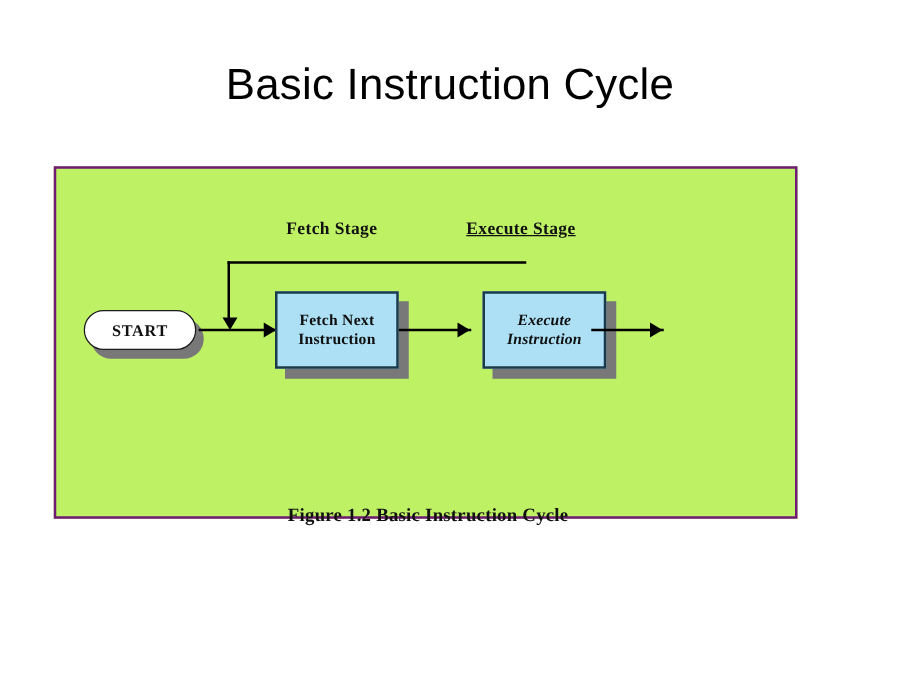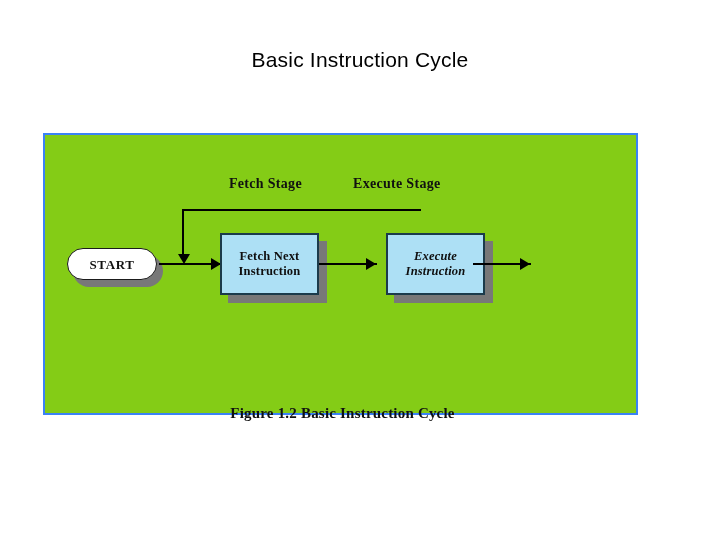--- a/index.html
+++ b/index.html
@@ -17,36 +17,36 @@
   }
 
   
   #slide-title {
     position: absolute;
     left: 0;
     top: 48px;
     width: 720px;
     text-align: center;
     font-family: "Liberation Sans", sans-serif;
-    font-size: 21px;
+    font-size: 35px;
     font-weight: 400;
     color: #000000;
     letter-spacing: 0.2px;
     white-space: nowrap;
   }
 
   
   #figure-frame {
     position: absolute;
     left: 43px;
     top: 133px;
     width: 595px;
     height: 282px;
-    border: 2px solid #3b82f6;
-    background: #84cc16;
+    border: 2px solid #701a75;
+    background: #bef264;
     box-sizing: border-box;
   }
 
   .fig-layer {
     position: absolute;
     left: 0;
     top: 0;
     width: 595px;
     height: 282px;
   }
@@ -55,21 +55,21 @@
   .stage-label {
     position: absolute;
     font-family: "Liberation Serif", serif;
     font-weight: bold;
     font-size: 14px;
     color: #111111;
     white-space: nowrap;
     letter-spacing: 0.3px;
   }
   #stage-fetch  { left: 184px; top: 41px; }
-  #stage-exec   { left: 308px; top: 41px; }
+  #stage-exec   { left: 328px; top: 41px; text-decoration: underline; }
 
   
   .terminator {
     position: absolute;
     width: 90px;
     height: 32px;
   }
   .terminator .term-shadow {
     position: absolute;
     left: 6px;

